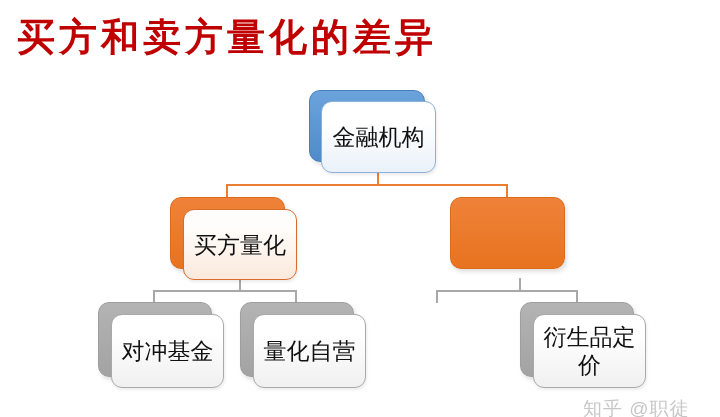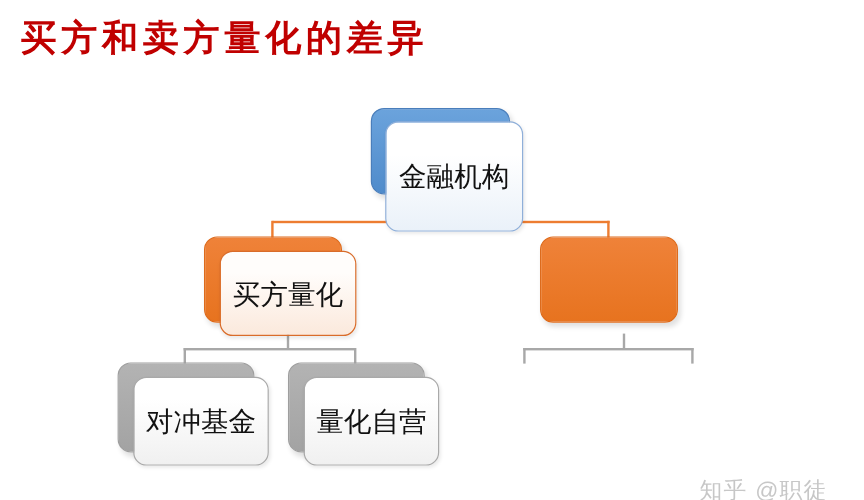--- a/index.html
+++ b/index.html
@@ -3,40 +3,40 @@
 <meta charset="utf-8">
 <style>
   html,body{margin:0;padding:0;background:#fff;}
   #canvas{
     position:relative;width:720px;height:417px;background:#ffffff;
     font-family:"Liberation Sans","DejaVu Sans",sans-serif;overflow:hidden;
   }
   
   #title{
     position:absolute;left:17px;top:12px;
-    font-size:30px;font-weight:bold;letter-spacing:4px;color:#C00000;
+    font-size:38px;font-weight:bold;letter-spacing:4px;color:#C00000;
     white-space:nowrap;
   }
   
   .node{position:absolute;z-index:2;}
   .back{
     position:absolute;left:0;top:0;border-radius:11px;
     box-shadow:2px 3px 4px rgba(0,0,0,0.12);
   }
   .front{
     position:absolute;border-radius:11px;
     display:flex;align-items:center;justify-content:center;text-align:center;
     font-size:23px;line-height:28px;color:#111;
     padding:0 6px;box-sizing:border-box;
     box-shadow:1px 2px 3px rgba(0,0,0,0.08);
   }
   
   .n-root{left:309px;top:90px;width:127px;height:83px;}
   .n-root .back{width:114px;height:70px;background:linear-gradient(180deg,#6BA3DC,#4F8BCB);border:1px solid #4A7EBB;}
-  .n-root .front{left:12px;top:11px;width:115px;height:92px;
+  .n-root .front{left:12px;top:11px;width:115px;height:72px;
     background:linear-gradient(180deg,#ffffff 30%,#EAF1F9);border:1.5px solid #8FAFD9;}
   
   .n-branch{width:126px;height:84px;}
   .n-buy{left:170px;top:197px;padding-left:48px;}
   .n-sell{left:450px;top:197px;}
   .n-branch .back{width:113px;height:70px;background:linear-gradient(180deg,#EF8239,#E7731F);border:1px solid #DD6B1C;}
   .n-branch .front{left:13px;top:12px;width:114px;height:71px;
     background:linear-gradient(180deg,#FFFDFB 25%,#FBE9DC);border:1.5px solid #D96C2A;}
   
   .n-leaf{width:126px;height:86px;}
@@ -113,16 +113,22 @@
     <div class="front">
       <span>对冲基金</span>
     </div>
   </div>
   <div class="node n-leaf n-prop">
     <div class="back"></div>
     <div class="front">
       <span>量化自营</span>
     </div>
   </div>
+  <div class="node n-leaf n-deriv">
+    <div class="back"></div>
+    <div class="front">
+      <span>衍生品定价</span>
+    </div>
+  </div>
 
   <div id="watermark">知乎 @职徒</div>
 
 </div>
 
 </body></html>

